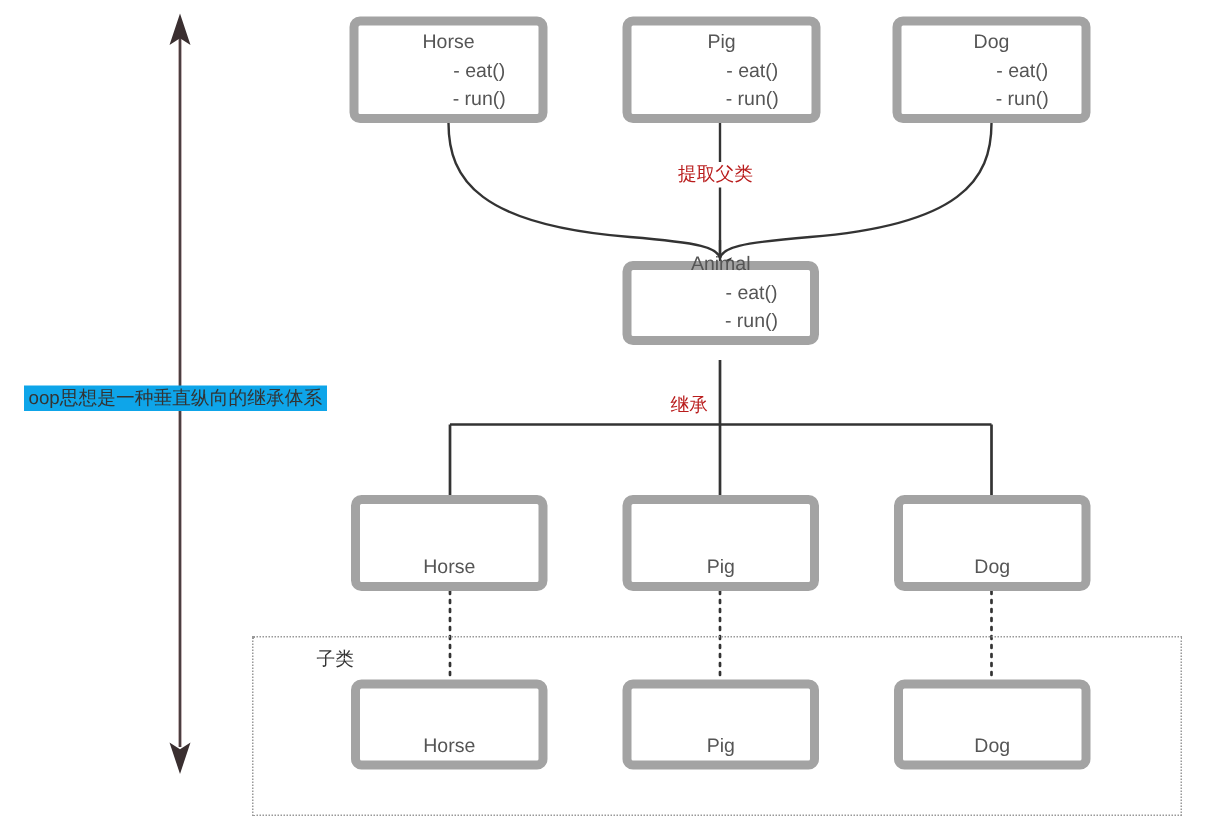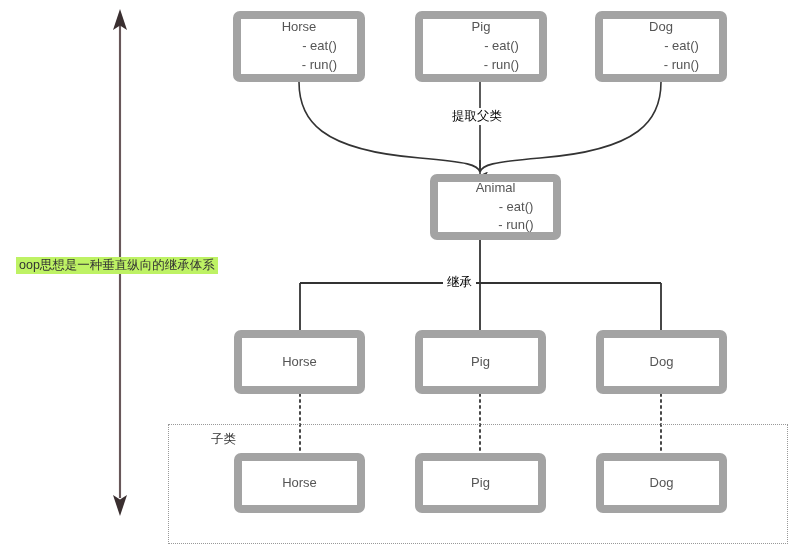--- a/index.html
+++ b/index.html
@@ -20,53 +20,53 @@
   #diagram-svg {
     position: absolute;
     left: 0;
     top: 0;
     width: 803px;
     height: 557px;
   }
   .node-box {
     position: absolute;
     box-sizing: border-box;
-    border: 8px solid #a3a3a3;
+    border: 6px solid #a3a3a3;
     border-radius: 7px;
     background: #ffffff;
     display: flex;
     flex-direction: column;
     align-items: center;
-    justify-content: center;
+    justify-content: flex-end;
     color: #555555;
     font-size: 13px;
     line-height: 1.45;
     z-index: 3;
   }
   .node-title {
     color: #555555;
   }
   .node-method {
     color: #555555;
     margin-left: 41px;
   }
   .edge-label {
     position: absolute;
     font-size: 12.5px;
-    color: #000000;
+    color: #b91c1c;
     background: #ffffff;
     padding: 0 4px;
     white-space: nowrap;
     z-index: 4;
   }
   .axis-caption {
     position: absolute;
     font-size: 12.5px;
     color: #333333;
-    background: #bef264;
+    background: #0ea5e9;
     padding: 0 3px;
     white-space: nowrap;
     z-index: 4;
   }
   .group-box {
     position: absolute;
     box-sizing: border-box;
     border: 1px dotted #999999;
     background: transparent;
     z-index: 1;
@@ -142,27 +142,27 @@
   </div>
 
   <div class="node-box" style="left:595px; top:11px; width:132px; height:71px;">
     <div class="node-title">Dog</div>
     <div class="node-method">- eat()</div>
     <div class="node-method">- run()</div>
   </div>
 
   <div class="edge-label" style="left:448px; top:108px;">提取父类</div>
 
-  <div class="node-box" style="left:430px; top:174px; width:131px; height:66px;">
+  <div class="node-box" style="left:415px; top:174px; width:131px; height:56px;">
     <div class="node-title">Animal</div>
     <div class="node-method">- eat()</div>
     <div class="node-method">- run()</div>
   </div>
 
-  <div class="edge-label" style="left:443px; top:274px;">继承</div>
+  <div class="edge-label" style="left:443px; top:262px;">继承</div>
 
   <div class="node-box" style="left:234px; top:330px; width:131px; height:64px;">
     <div class="node-title">Horse</div>
   </div>
 
   <div class="node-box" style="left:415px; top:330px; width:131px; height:64px;">
     <div class="node-title">Pig</div>
   </div>
 
   <div class="node-box" style="left:596px; top:330px; width:131px; height:64px;">

